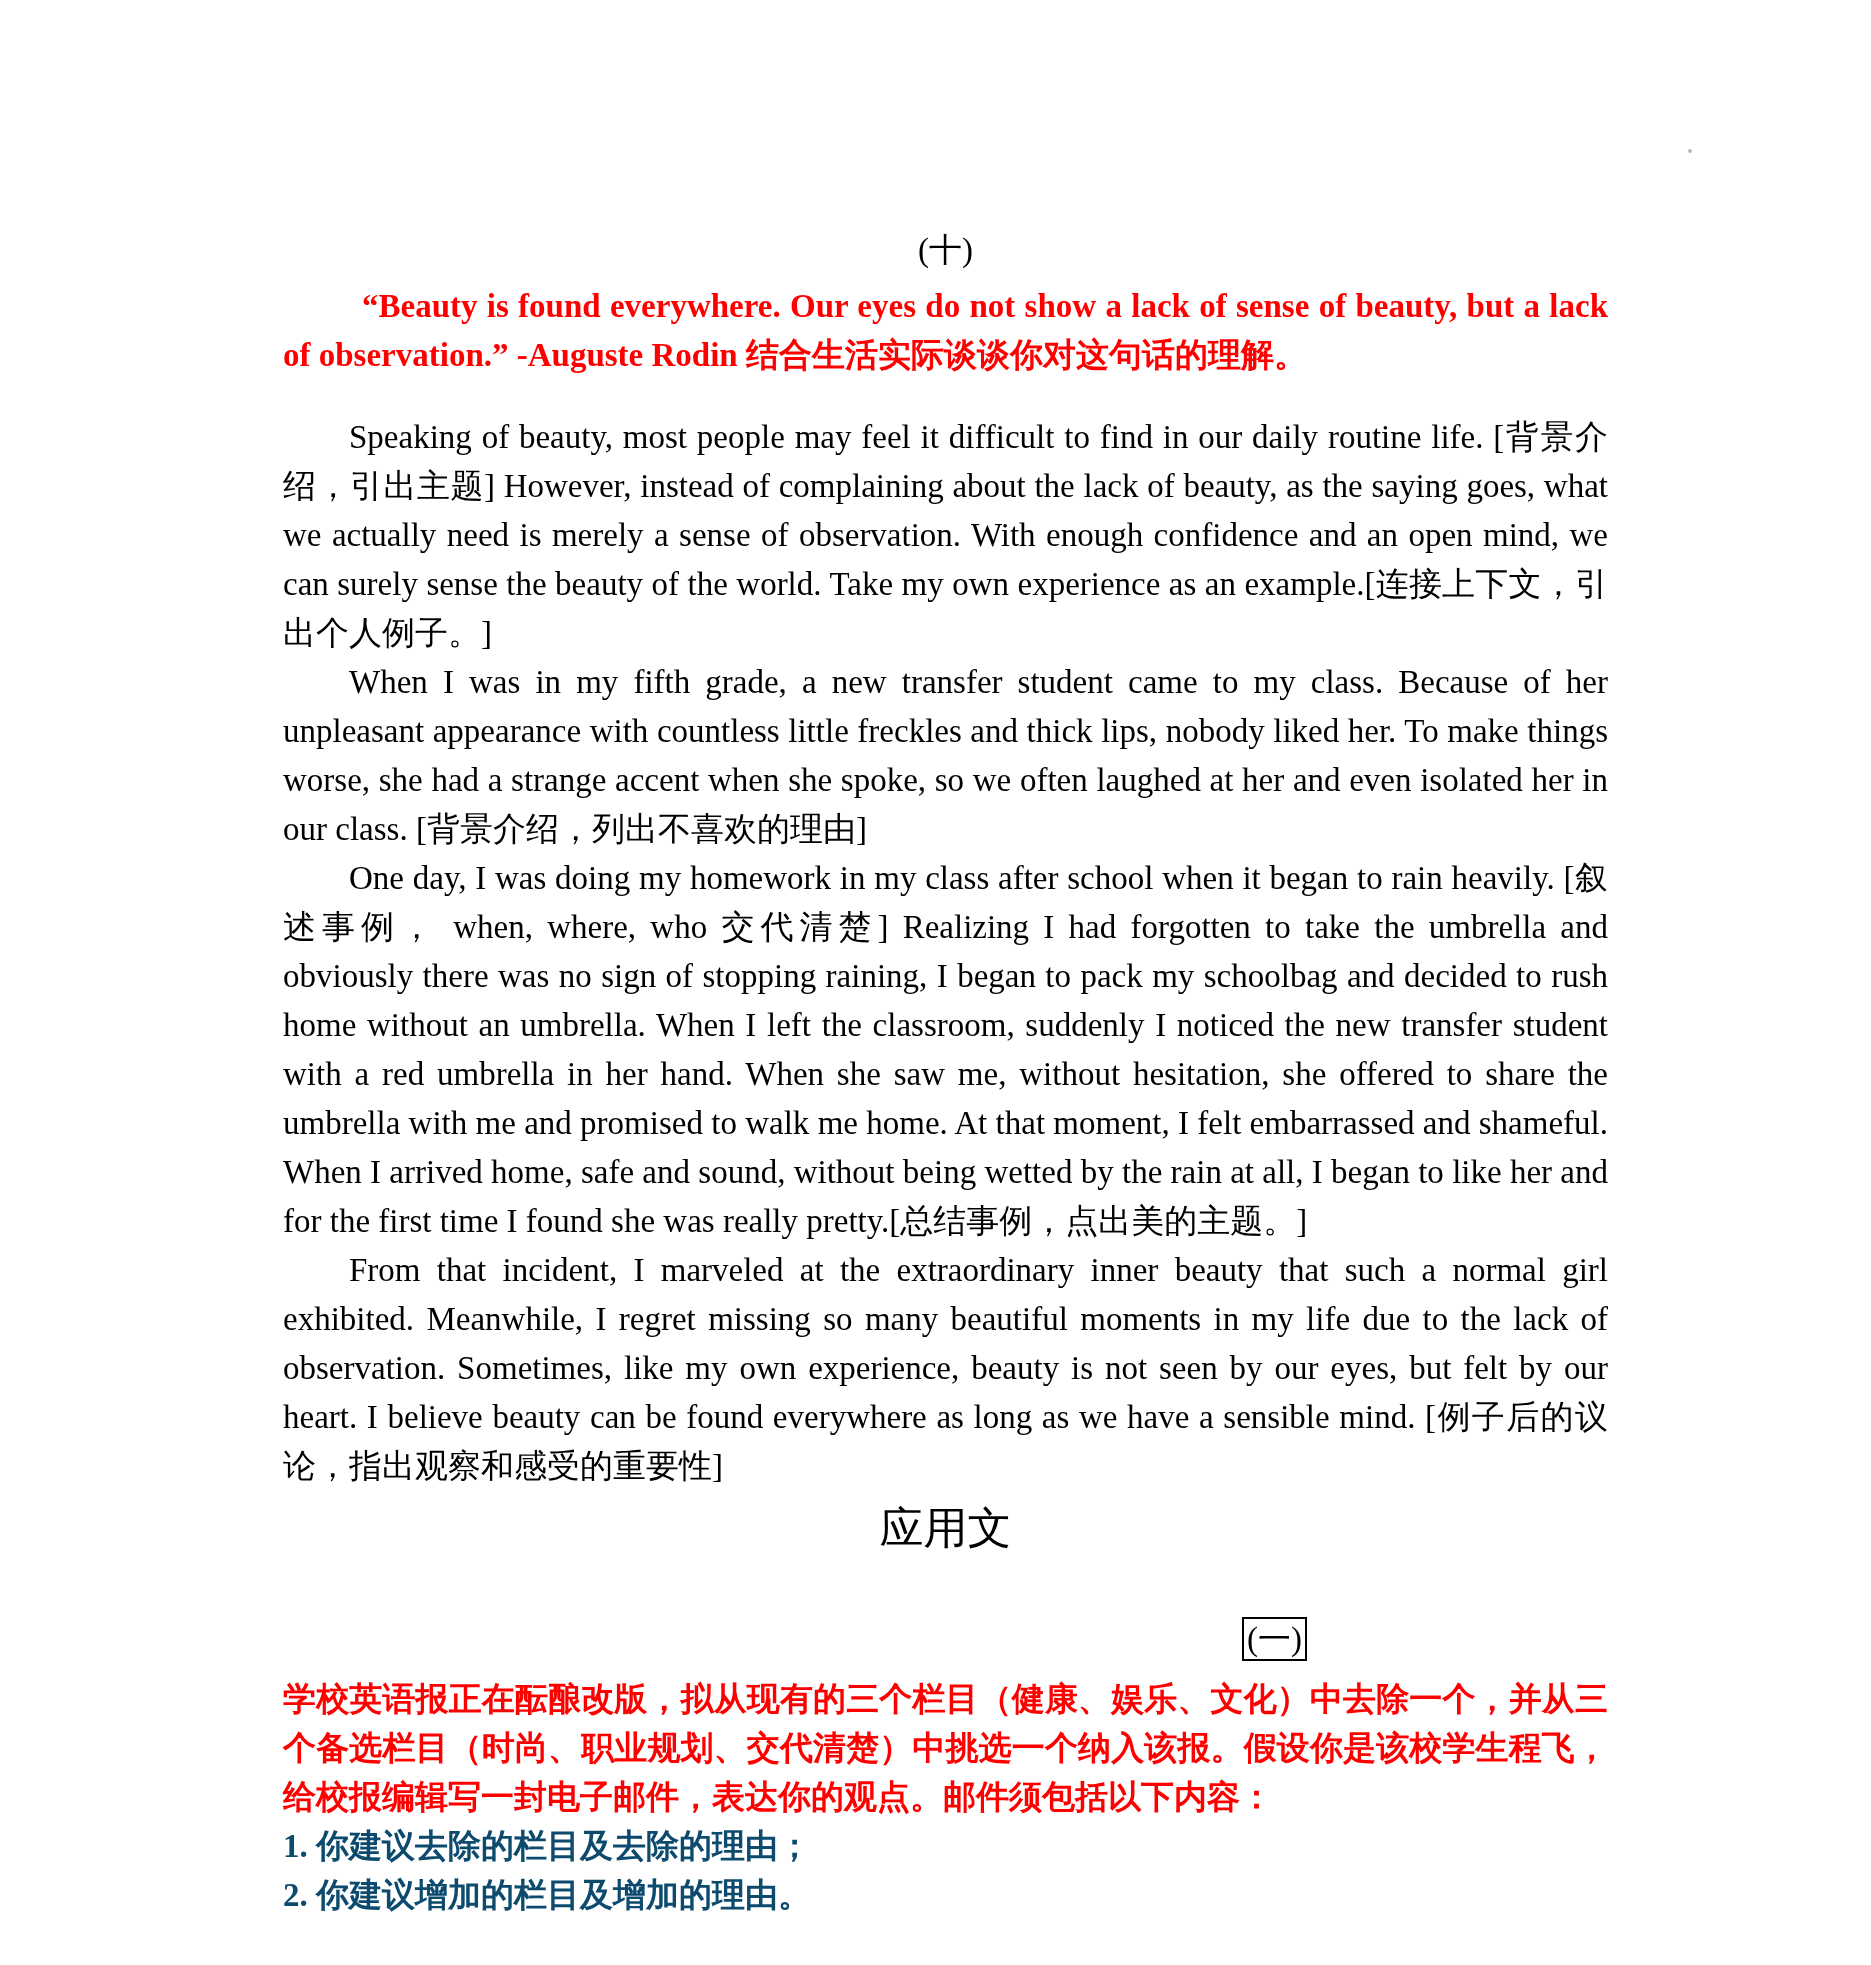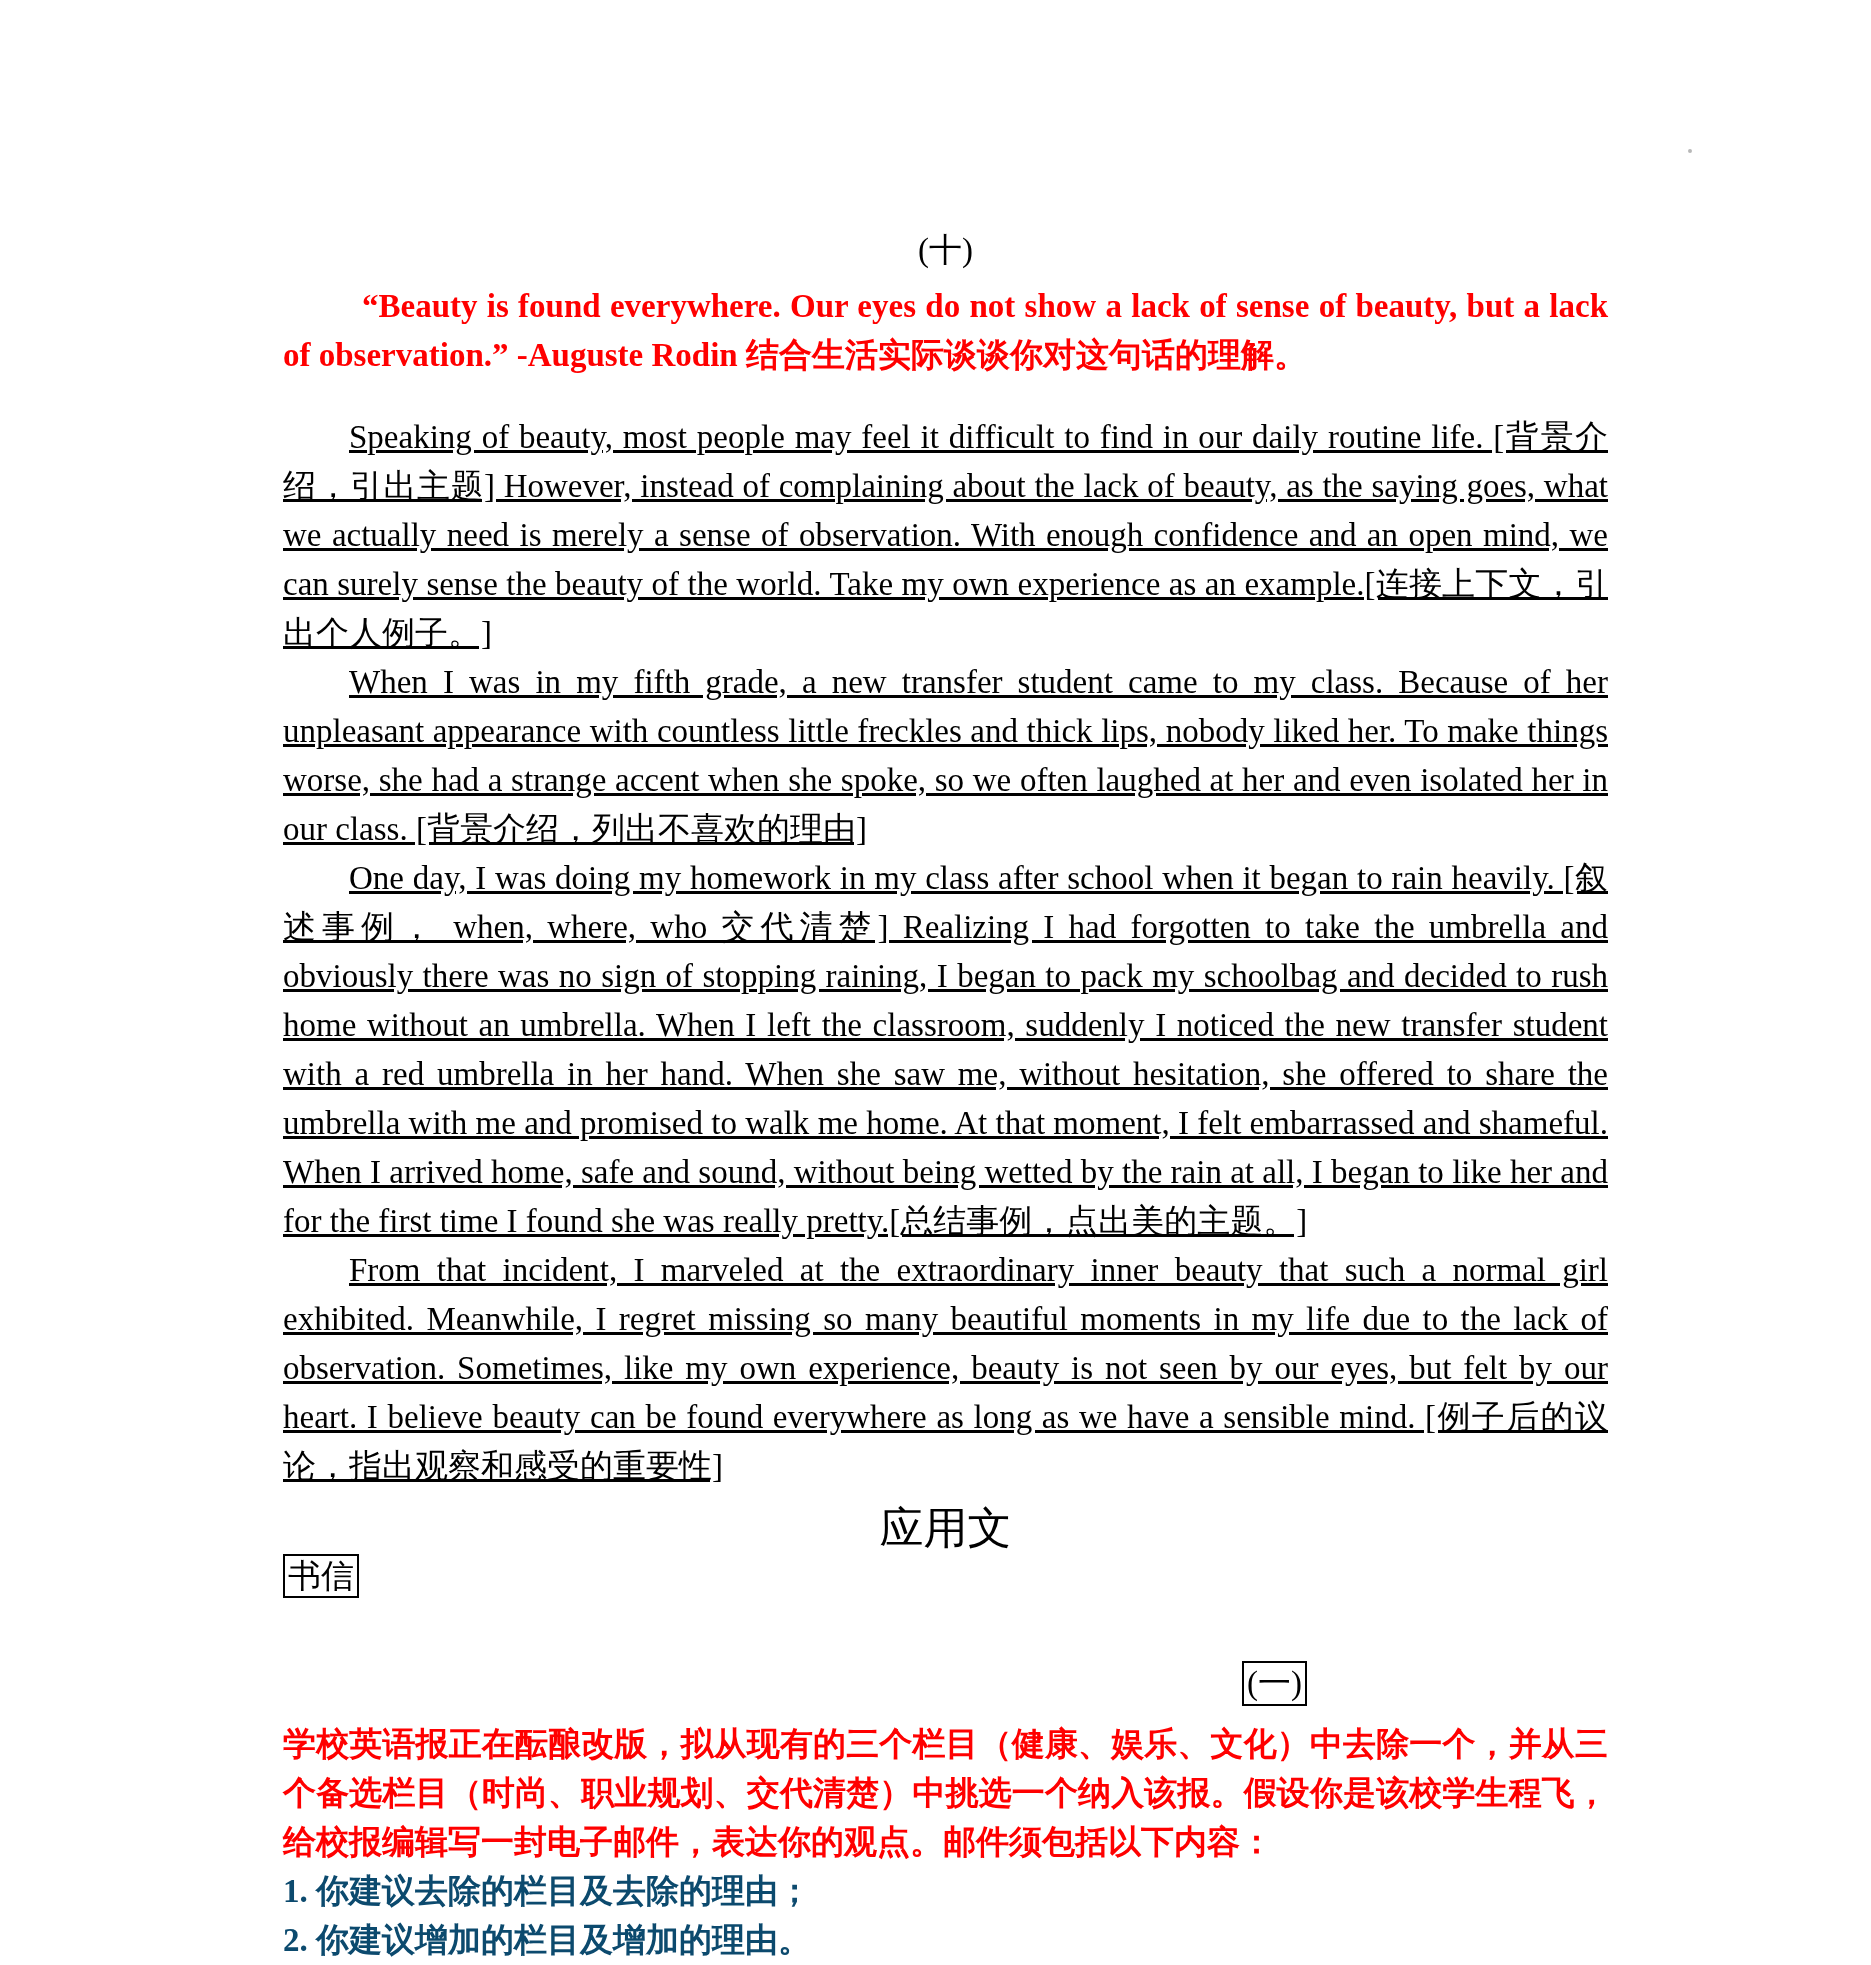--- a/index.html
+++ b/index.html
@@ -17,21 +17,20 @@
     position: absolute;
     left: 283px;
     top: 226px;
     width: 1325px;
   }
   .para {
     line-height: 49px;
     text-align: justify;
     text-indent: 66px;
     margin: 0;
-    text-decoration: underline;
   }
   .section-num { line-height: 49px; text-align: center; }
   .essay-title {
     line-height: 49px;
     text-align: justify;
     text-indent: 79px;
     margin-top: 7px;
     font-weight: bold;
     color: #ff0000;
   }
@@ -84,23 +83,20 @@
   <p class="para">Speaking of beauty, most people may feel it difficult to find in our daily routine life. [背景介绍，引出主题] However, instead of complaining about the lack of beauty, as the saying goes, what we actually need is merely a sense of observation. With enough confidence and an open mind, we can surely sense the beauty of the world. Take my own experience as an example.[连接上下文，引出个人例子。]</p>
 
   <p class="para">When I was in my fifth grade, a new transfer student came to my class. Because of her unpleasant appearance with countless little freckles and thick lips, nobody liked her. To make things worse, she had a strange accent when she spoke, so we often laughed at her and even isolated her in our class. [背景介绍，列出不喜欢的理由]</p>
 
   <p class="para">One day, I was doing my homework in my class after school when it began to rain heavily. [叙述事例， when, where, who 交代清楚] Realizing I had forgotten to take the umbrella and obviously there was no sign of stopping raining, I began to pack my schoolbag and decided to rush home without an umbrella. When I left the classroom, suddenly I noticed the new transfer student with a red umbrella in her hand. When she saw me, without hesitation, she offered to share the umbrella with me and promised to walk me home. At that moment, I felt embarrassed and shameful. When I arrived home, safe and sound, without being wetted by the rain at all, I began to like her and for the first time I found she was really pretty.[总结事例，点出美的主题。]</p>
 
   <p class="para">From that incident, I marveled at the extraordinary inner beauty that such a normal girl exhibited. Meanwhile, I regret missing so many beautiful moments in my life due to the lack of observation. Sometimes, like my own experience, beauty is not seen by our eyes, but felt by our heart. I believe beauty can be found everywhere as long as we have a sensible mind. [例子后的议论，指出观察和感受的重要性]</p>
 
   <div class="big-heading">应用文</div>
 
-  <div class="box-row">
-    <span class="label-box">书信</span>
-  </div>
 
   <div class="box-row box-row-one">
     <span class="label-box">(一)</span>
   </div>
 
   <p class="red-block">学校英语报正在酝酿改版，拟从现有的三个栏目（健康、娱乐、文化）中去除一个，并从三个备选栏目（时尚、职业规划、交代清楚）中挑选一个纳入该报。假设你是该校学生程飞，给校报编辑写一封电子邮件，表达你的观点。邮件须包括以下内容：</p>
 
   <p class="red-item">1. 你建议去除的栏目及去除的理由；</p>
 
   <p class="red-item">2. 你建议增加的栏目及增加的理由。</p>

